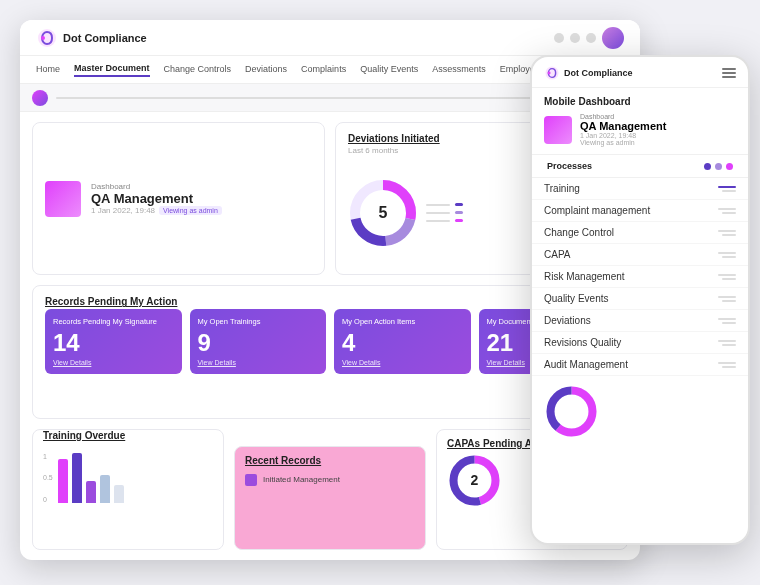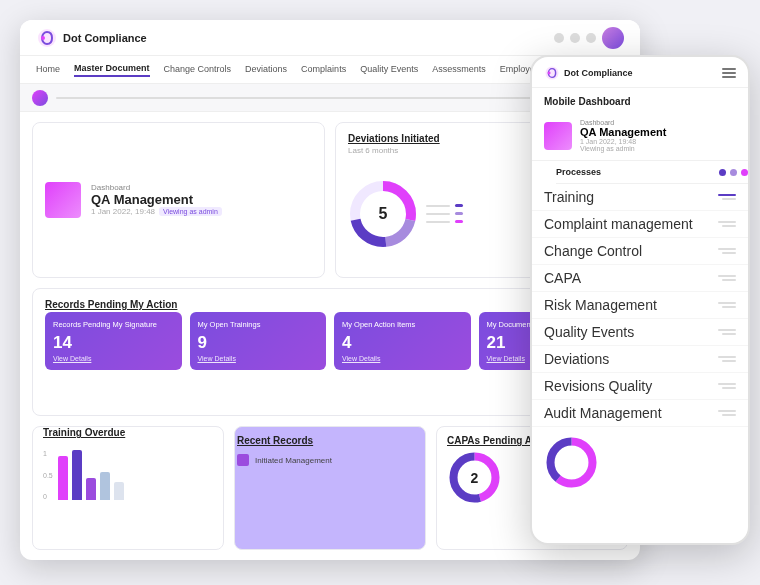--- a/index.html
+++ b/index.html
@@ -285,21 +285,21 @@
       display: flex;
       flex-direction: column;
       align-items: flex-start;
     }
     .record-tile-label {
       font-size: 7.5px;
       line-height: 1.3;
       margin-bottom: 4px;
     }
     .record-tile-number {
-      font-size: 17px;
+      font-size: 24px;
       font-weight: 700;
       line-height: 1;
       margin-bottom: 4px;
     }
     .record-tile-link {
       font-size: 7px;
       text-decoration: underline;
       opacity: 0.85;
       cursor: pointer;
     }
@@ -336,25 +336,26 @@
       flex-direction: column;
       justify-content: space-between;
       height: 50px;
       font-size: 7px;
       color: #aaa;
       margin-right: 3px;
     }
 
     
     .recent-records-card {
-      background: #c4b5fd;
+      background: #f9a8d4;
       border-radius: 8px;
       border: 1px solid #e8e8ee;
-      padding: 8px 2px;
+      padding: 8px 10px;
       grid-column: 2 / 3;
+      margin-top: 17px;
     }
     .recent-records-item {
       display: flex;
       align-items: center;
       gap: 6px;
       margin-top: 8px;
       font-size: 8px;
       color: #444;
     }
     .recent-records-dot {
@@ -447,23 +448,22 @@
     .mobile-meta {
       font-size: 7px;
       color: #aaa;
     }
 
     
     .processes-header {
       display: flex;
       align-items: center;
       justify-content: space-between;
-      padding: 6px 0;
+      padding: 6px 15px;
       border-bottom: 1px solid #f0f0f0;
-      margin-left: 24px;
     }
     .processes-label {
       font-size: 9px;
       font-weight: 700;
       color: #222;
     }
     .processes-dots {
       display: flex;
       gap: 4px;
     }
@@ -473,21 +473,21 @@
       border-radius: 50%;
     }
     .process-list {
       padding: 0;
     }
     .process-list-item {
       display: flex;
       align-items: center;
       justify-content: space-between;
       padding: 5px 12px;
-      font-size: 14px;
+      font-size: 10px;
       color: #333;
       border-bottom: 1px solid #f5f5f5;
     }
     .process-item-lines {
       display: flex;
       flex-direction: column;
       gap: 2px;
       align-items: flex-end;
     }
     .process-line {
@@ -690,21 +690,21 @@
         <span class="mobile-logo-text">Dot Compliance</span>
       </div>
       <div class="mobile-hamburger">
         <span></span>
         <span></span>
         <span></span>
       </div>
     </div>
 
     <div class="mobile-title-section">
-      <div style="font-size:10px;font-weight:700;color:#222;margin-bottom:12px;">Mobile Dashboard</div>
+      <div style="font-size:10px;font-weight:700;color:#222;margin-bottom:6px;">Mobile Dashboard</div>
       <div class="mobile-title-inner">
         <div class="mobile-pink-sq"></div>
         <div>
           <div class="mobile-dashboard-text">Dashboard</div>
           <div class="mobile-qa-title">QA Management</div>
           <div class="mobile-meta">1 Jan 2022, 19:48</div>
           <div class="mobile-meta">Viewing as admin</div>
         </div>
       </div>
     </div>

